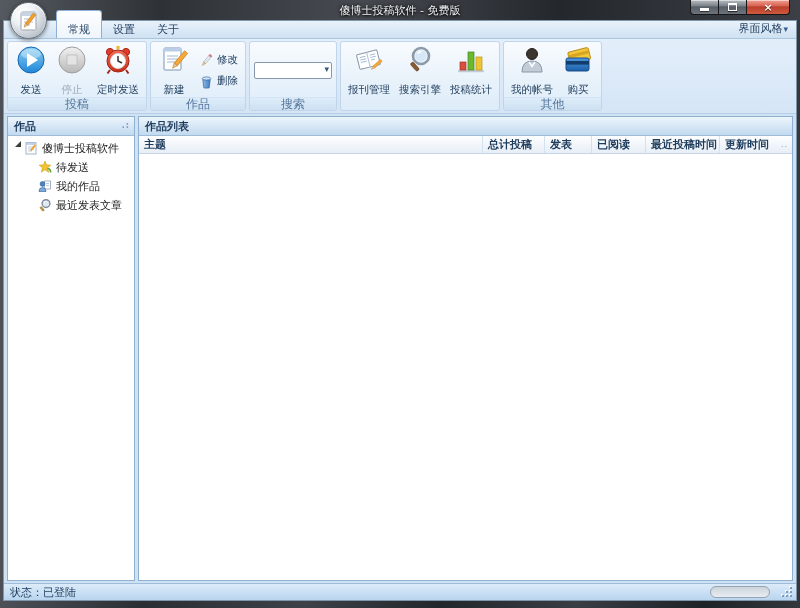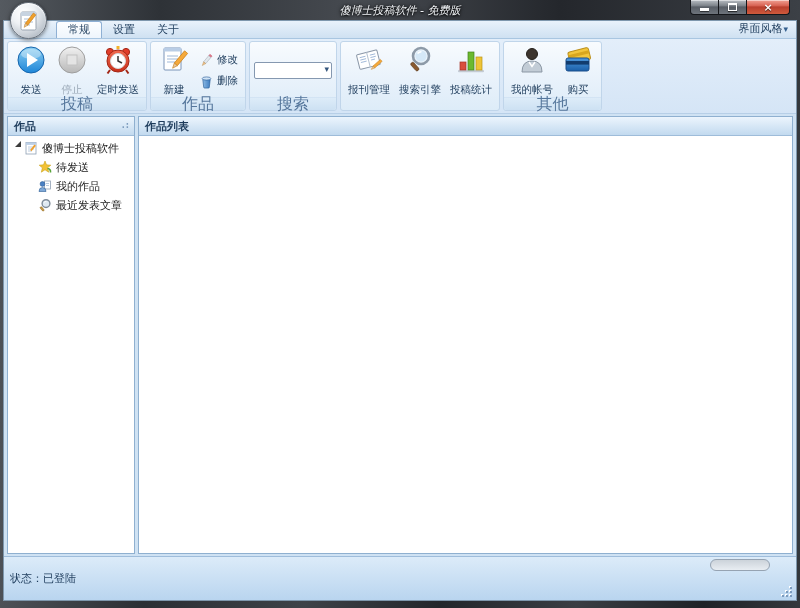--- a/index.html
+++ b/index.html
@@ -6,21 +6,21 @@
   html,body { width:800px; height:608px; }
   body { font-family:"DejaVu Sans","Liberation Sans",sans-serif; font-size:11px; }
 
   .window { position:relative; width:800px; height:608px; overflow:hidden;
     background:linear-gradient(90deg,#4d5157 0%,#2b2f34 18%,#3e4248 38%,#23262b 55%,#3a3e44 72%,#1f2227 88%,#34383d 100%); }
 
   
   .titlebar { position:absolute; top:0; left:0; width:800px; height:20px;
     background:linear-gradient(90deg,#555a60 0%,#2e3237 20%,#474b51 45%,#24272c 70%,#3c4046 100%); }
   .title-text { position:absolute; top:3px; left:0; right:0; text-align:center;
-    color:#f0f3f6; font-size:11px; text-shadow:0 1px 2px #000,0 0 4px #000;font-style:italic; }
+    color:#f0f3f6; font-size:11px; text-shadow:0 1px 2px #000,0 0 4px #000; }
 
   .winbtns { position:absolute; top:0; right:10px; display:flex; z-index:20; }
   .winbtn { height:15px; border:1px solid #14161a; border-top:none;
     background:linear-gradient(#b9bec4 0%, #7e848b 40%, #585e66 50%, #6e747c 100%);
     display:flex; align-items:center; justify-content:center; box-shadow:inset 0 1px 0 rgba(255,255,255,.5); cursor:pointer; }
   .winbtn.min { width:29px; border-radius:0 0 0 4px; }
   .winbtn.max { width:28px; border-left:none; }
   .winbtn.close { width:43px; border-left:none; border-radius:0 0 4px 0;
     background:linear-gradient(#f0a093 0%, #d86454 40%, #b93f2e 50%, #cf5a3c 100%); }
   .glyph-min { width:9px; height:3px; background:#fff; margin-top:5px; box-shadow:0 1px 1px rgba(0,0,0,.6); }
@@ -33,35 +33,35 @@
     border:1px solid #676f79; box-shadow:0 1px 4px rgba(0,0,0,.55), inset 0 1px 2px #fff;
     z-index:30; display:flex; align-items:center; justify-content:center; cursor:pointer; }
 
   
   .app { position:absolute; left:3px; right:3px; top:20px; bottom:7px;
     background:#d6e6f5; display:flex; flex-direction:column; border:1px solid #7e97ad; }
 
   
   .tabrow { height:18px; background:linear-gradient(#e9f2fb,#cfe1f2); border-bottom:1px solid #a9c6e1;
     display:flex; align-items:flex-end; padding-left:52px; position:relative; flex:0 0 18px; }
-  .tab { padding:0 11px 1px; color:#1e3c5c; cursor:pointer; white-space:nowrap;text-align:center; }
+  .tab { padding:11px 11px 1px; color:#1e3c5c; cursor:pointer; white-space:nowrap;text-align:center; }
   .tab.active { background:linear-gradient(#fdfeff,#eef5fc); border:1px solid #8fb0d4; border-bottom:none;
     border-radius:3px 3px 0 0; }
   .style-picker { position:absolute; right:8px; bottom:2px; color:#1e3c5c; display:flex; align-items:center; gap:1px; cursor:pointer; }
   .style-picker .chev { font-size:9px; color:#2f5majit6a8; color:#35608f; }
 
   
   .ribbon { flex:0 0 66px; background:linear-gradient(#e3eefa,#d5e5f6); border-bottom:1px solid #b7cfe7;
     display:flex; align-items:stretch; padding:2px 2px 2px 3px; gap:3px; }
   .rgroup { border:1px solid #c0d5ea; border-radius:3px;
     background:linear-gradient(180deg,#f8fbfe 0%,#e9f2fb 55%,#ddecf8 100%);
     display:flex; flex-direction:column; flex:0 0 auto; }
   .rgroup-body { flex:1; display:flex; align-items:stretch; justify-content:center; padding:2px 3px 0; gap:1px; }
   .rgroup-label { height:13px; line-height:12px; text-align:center; color:#56779c;
-    background:linear-gradient(#ddecf9,#cde1f3); border-top:1px solid #d3e4f4; border-radius:0 0 3px 3px; font-size:16px; }
+    background:linear-gradient(#ddecf9,#cde1f3); border-top:1px solid #d3e4f4; border-radius:0 0 3px 3px; font-size:12px; }
   .bigbtn { display:flex; flex-direction:column; align-items:center; justify-content:flex-start;
     padding:1px 4px 0; border-radius:3px; cursor:pointer; }
   .bigbtn .blabel { color:#1e3c5c; margin-top:8px; white-space:nowrap; font-size:10.5px; }
   .bigbtn.disabled { cursor:default; }
   .bigbtn.disabled .blabel { color:#9aa8b6; }
   .icon32 { width:32px; height:30px; display:block; }
   .smallcol { display:flex; flex-direction:column; justify-content:center; gap:4px; padding:0 2px; }
   .smallbtn { display:flex; align-items:center; gap:3px; padding:1px 2px; color:#1e3c5c; cursor:pointer; white-space:nowrap; font-size:10.5px; }
   .icon16 { width:15px; height:15px; display:block; }
   .searchgroup { width:88px; }
@@ -94,21 +94,21 @@
   .th-subject { flex:1 1 auto; }
   .th-total { flex:0 0 62px; }
   .th-pub { flex:0 0 47px; }
   .th-read { flex:0 0 54px; }
   .th-recent { flex:0 0 74px; }
   .th-update { flex:0 0 72px; border-right:none; }
   .table-body { flex:1; background:#fff; }
 
   
   .statusbar { flex:0 0 17px; background:linear-gradient(#dcebf9,#b9d5ef); border-top:1px solid #9fbddb;
-    display:flex; align-items:center; padding:14px 6px; color:#1e3c5c; position:relative; }
+    display:flex; align-items:center; padding:0 6px; color:#1e3c5c; position:relative; }
   .status-box { position:absolute; right:26px; top:2px; width:60px; height:12px; border:1px solid #96a3b2;
     border-radius:6px; background:linear-gradient(#ccd3da,#e8edf2); }
   .resize-grip { position:absolute; right:3px; bottom:2px; width:12px; height:12px; cursor:nwse-resize; }
   .resize-grip i { position:absolute; width:2px; height:2px; background:#7d9cbe; box-shadow:-1px -1px 0 #fff; }
   .rg1{right:1px;bottom:1px} .rg2{right:5px;bottom:1px} .rg3{right:1px;bottom:5px}
   .rg4{right:9px;bottom:1px} .rg5{right:5px;bottom:5px} .rg6{right:1px;bottom:9px}
 </style>
 </head>
 <body>
 
@@ -386,20 +386,29 @@
           </div>
         </div>
       </div>
 
       <div class="splitter"></div>
 
       <div class="panel main-panel">
         <div class="panel-header">
           <span>作品列表</span>
         </div>
+        <div class="table-header">
+          <div class="th th-subject">主题</div>
+          <div class="th th-total">总计投稿</div>
+          <div class="th th-pub">发表</div>
+          <div class="th th-read">已阅读</div>
+          <div class="th th-recent">最近投稿时间</div>
+          <div class="th th-update">更新时间</div>
+          <span class="grip-dots">..</span>
+        </div>
         <div class="table-body"></div>
       </div>
     </div>
 
     <div class="statusbar">
       <span>状态：已登陆</span>
       <span class="status-box"></span>
       <span class="resize-grip">
         <i class="rg1"></i>
           <i class="rg2"></i>

